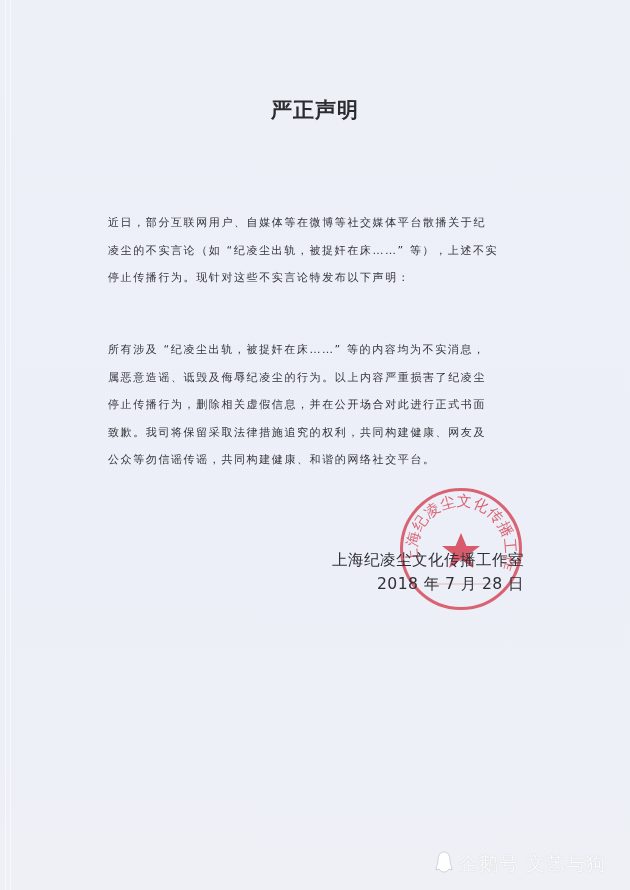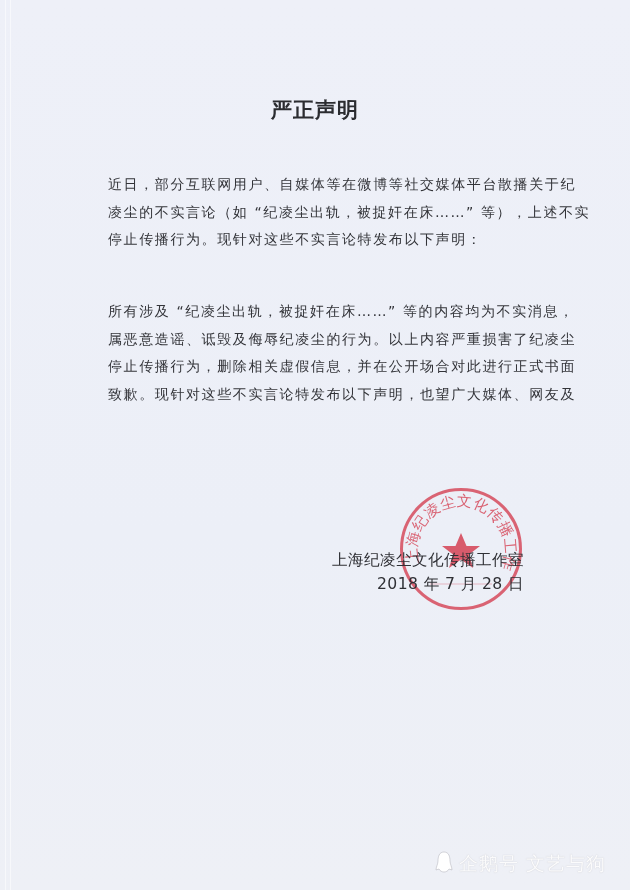--- a/index.html
+++ b/index.html
@@ -34,26 +34,27 @@
       text-align: center;
       font-size: 21px;
       font-weight: bold;
       letter-spacing: 1px;
       color: #2b2c30;
     }
     .para {
       position: absolute;
       left: 108px;
       width: 420px;
-      font-size: 14px;
+      font-size: 11px;
       line-height: 27.6px;
       letter-spacing: 1.6px;
       color: #333439;
       text-align: justify;
       text-indent: 0;
+      margin-top: 38px;
     }
     .para .line {
       display: block;
       white-space: nowrap;
     }
     .p1 { top: 171px; }
     .p2 { top: 298px; }
 
     .stamp {
       position: absolute;
@@ -111,21 +112,22 @@
   <div class="para p1">
     <span class="line">近日，部分互联网用户、自媒体等在微博等社交媒体平台散播关于纪</span>
     <span class="line">凌尘的不实言论（如 “纪凌尘出轨，被捉奸在床……” 等），上述不实</span>
     <span class="line">停止传播行为。现针对这些不实言论特发布以下声明：</span>
   </div>
 
   <div class="para p2">
     <span class="line">所有涉及 “纪凌尘出轨，被捉奸在床……” 等的内容均为不实消息，</span>
     <span class="line">属恶意造谣、诋毁及侮辱纪凌尘的行为。以上内容严重损害了纪凌尘</span>
     <span class="line">停止传播行为，删除相关虚假信息，并在公开场合对此进行正式书面</span>
-    <span class="line">致歉。现针对这些不实言论特发布以下声明，也望广大媒体、网友及</span>
+    <span class="line">致歉。我司将保留采取法律措施追究的权利，共同构建健康、网友及</span>
+    <span class="line">公众等勿信谣传谣，共同构建健康、和谐的网络社交平台。</span>
   </div>
 
   <div class="stamp">
     <svg viewBox="0 0 122 122">
       <defs>
         <path id="sealArc" d="M 20 78 A 44 44 0 1 1 102 78" fill="none"></path>
       </defs>
       <text font-size="15" fill="rgba(214,74,92,0.85)" font-family="DejaVu Sans, sans-serif" letter-spacing="0.5">
         <textPath href="#sealArc" startOffset="2%">上海纪凌尘文化传播工作室</textPath>
       </text>

